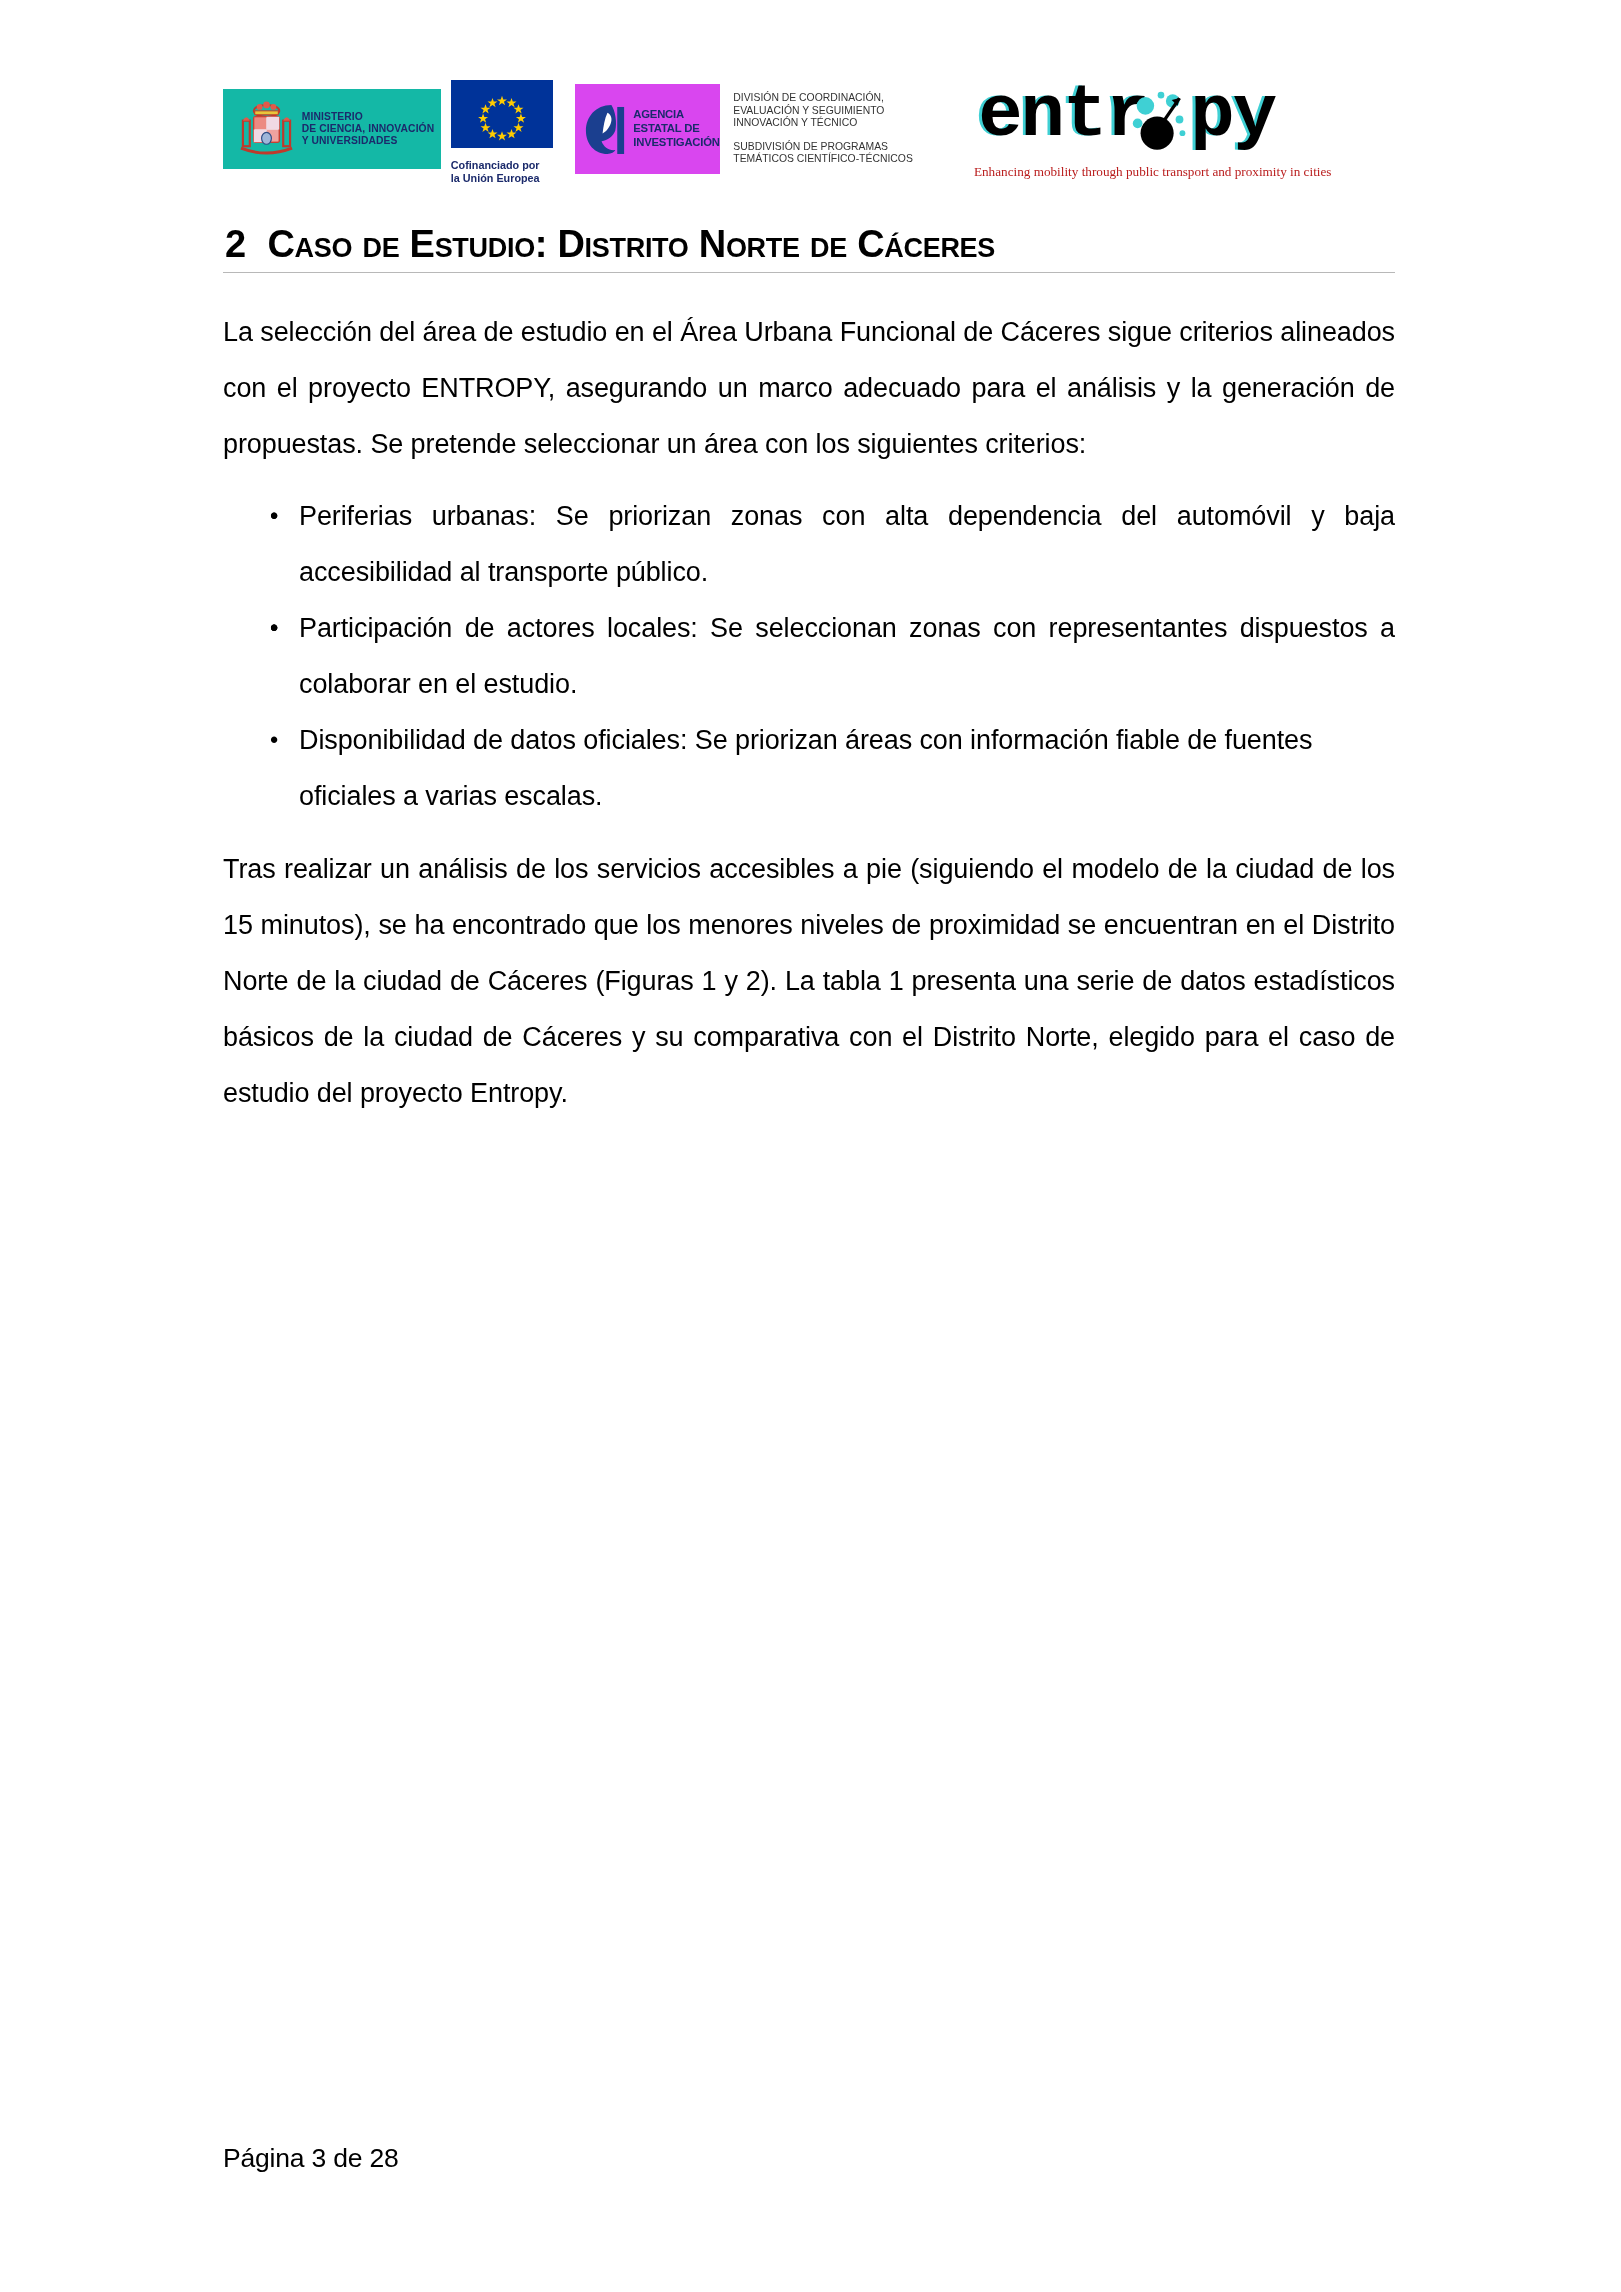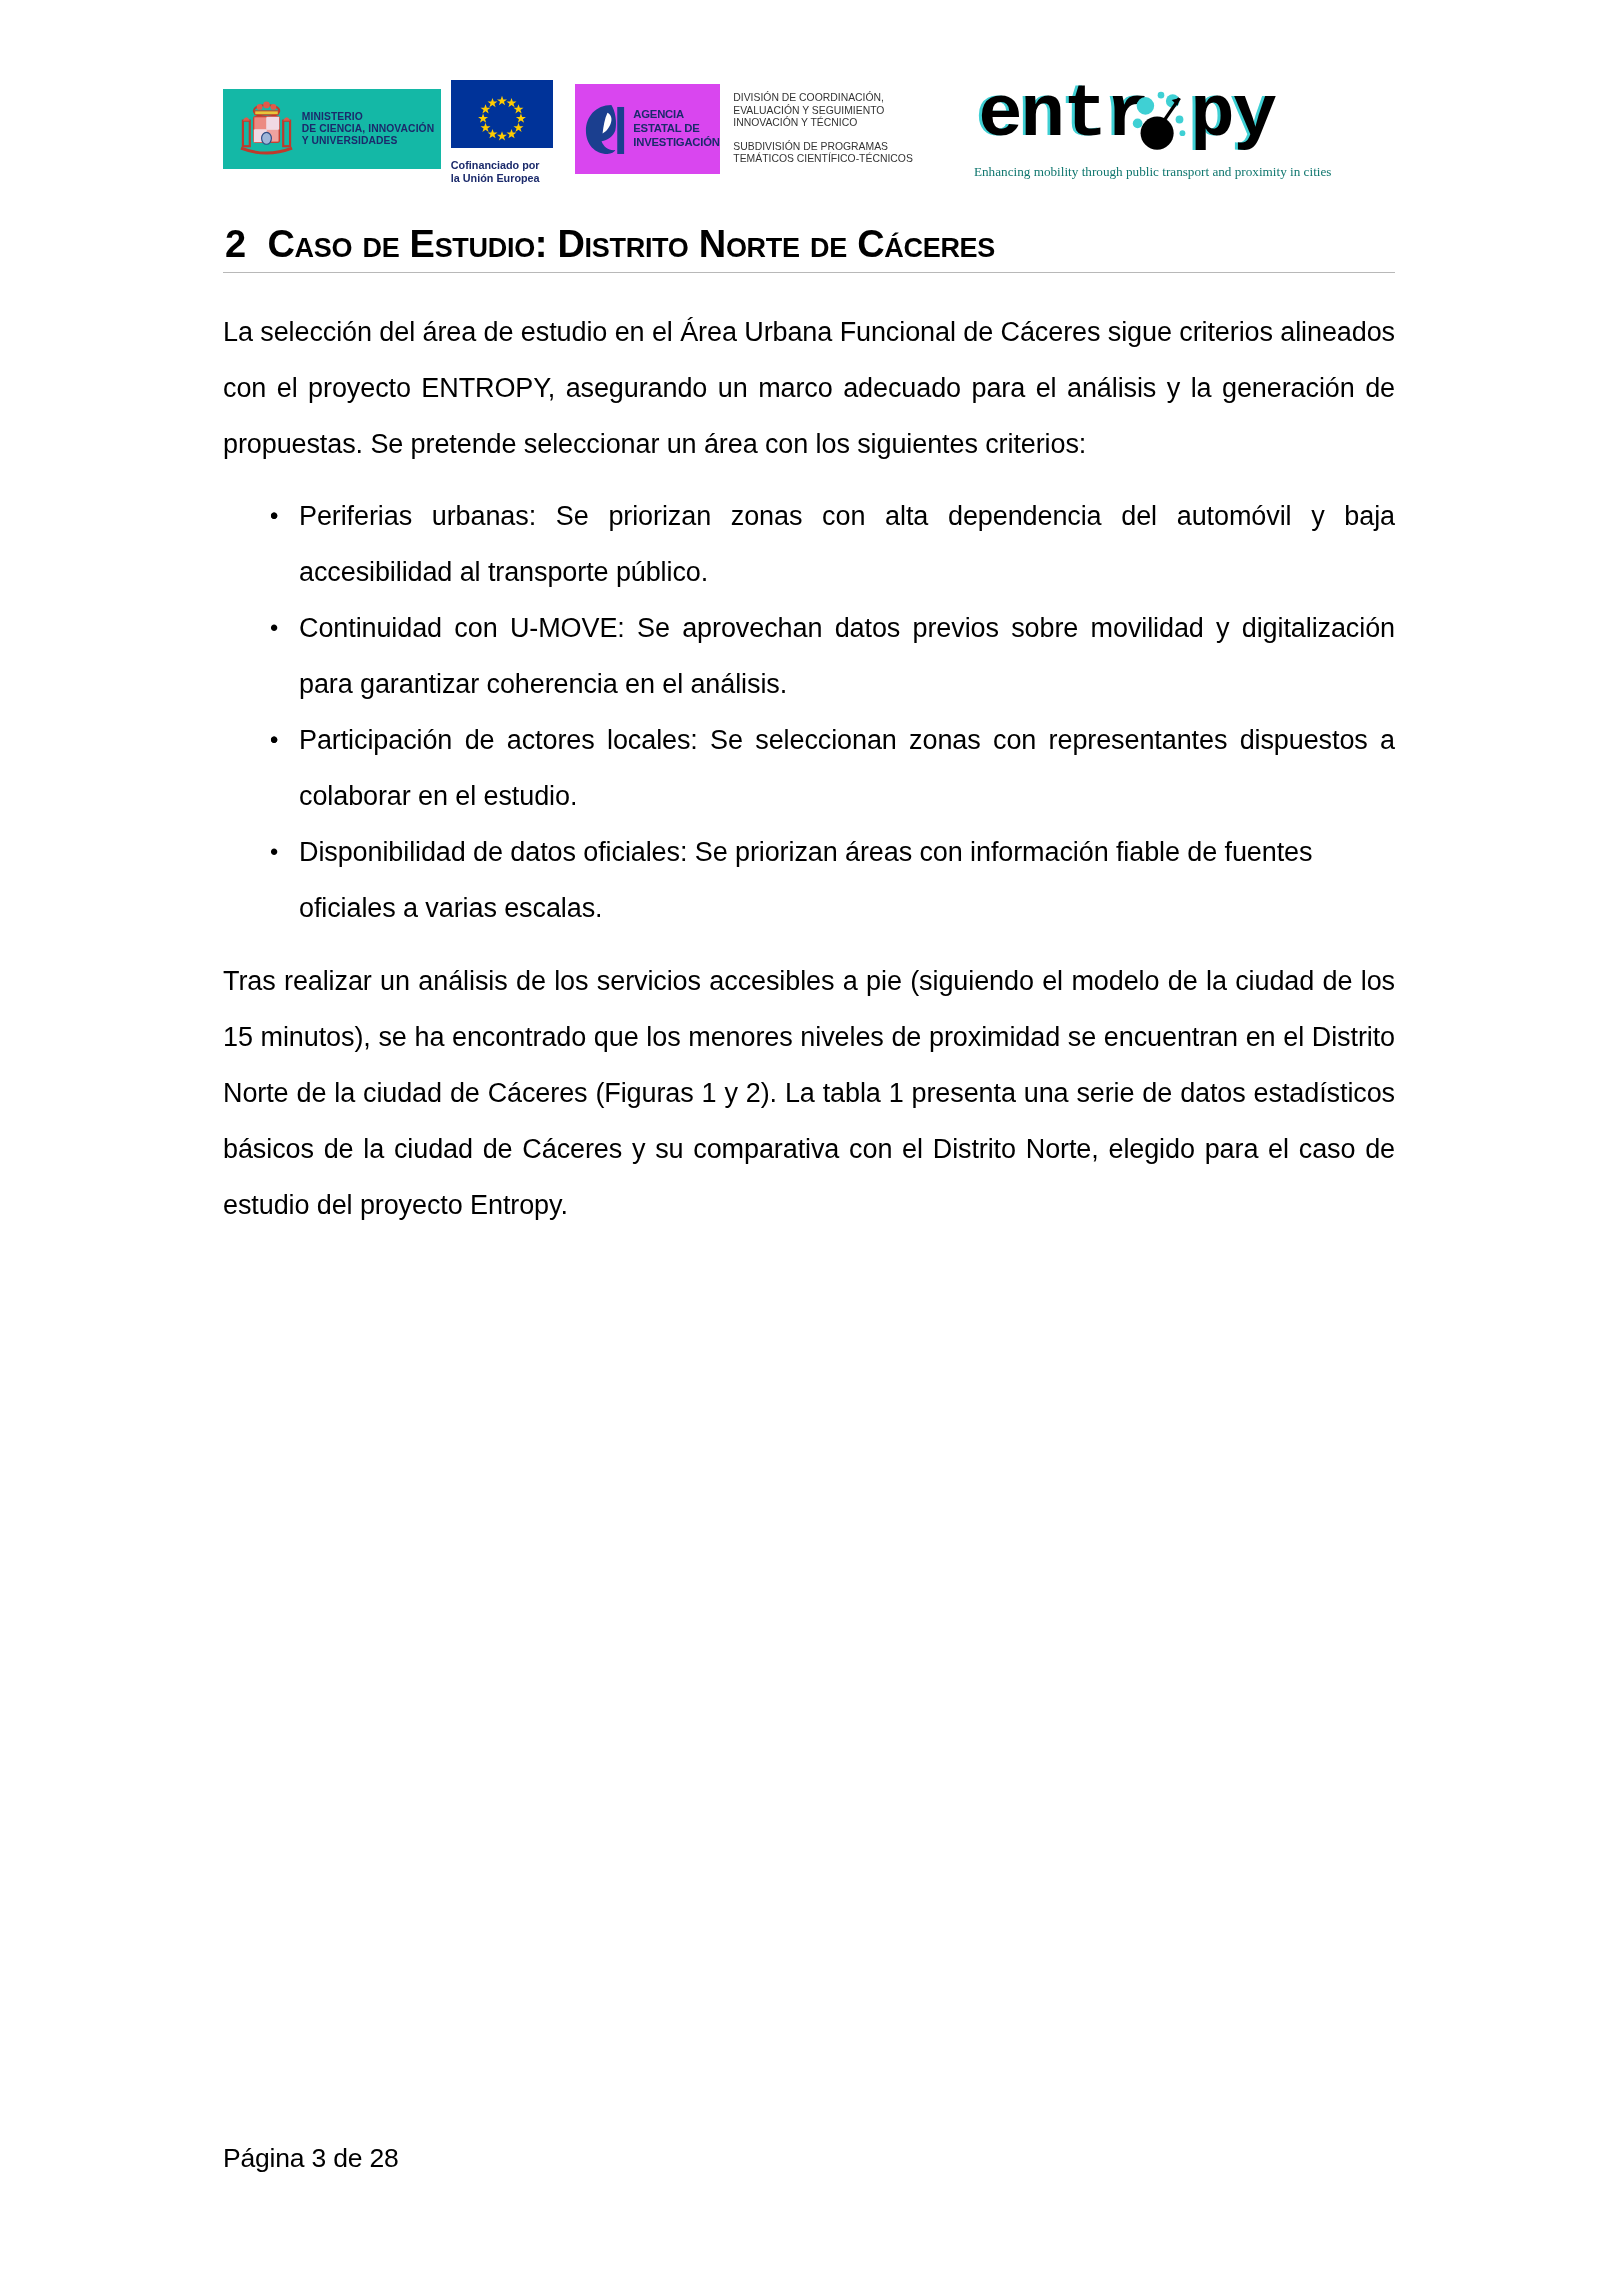--- a/index.html
+++ b/index.html
@@ -147,21 +147,21 @@
     left: 160px;
     top: 13.7px;
     width: 74px;
     height: 71px;
   }
   .entropy-tag {
     position: absolute;
     left: 9.8px;
     top: 94px;
     font-size: 13.2px;
-    color: #0f766e;
+    color: #b91c1c;
     font-family: "Liberation Serif", serif;
     letter-spacing: 0px;
     white-space: nowrap;
   }
 
   
   .heading {
     position: absolute;
     left: 225px;
     top: 196px;
@@ -331,21 +331,21 @@
 
   <h1 class="heading"><span class="num">2</span><span class="sc">Caso de Estudio: Distrito Norte de Cáceres</span></h1>
   <div class="rule"></div>
 
   <div class="content">
     <p class="body">La selección del área de estudio en el Área Urbana Funcional de Cáceres sigue criterios alineados con el proyecto ENTROPY, asegurando un marco adecuado para el análisis y la generación de propuestas. Se pretende seleccionar un área con los siguientes criterios:</p>
 
     <ul class="criteria">
       <li><span class="dot">•</span></li>
       <li><span class="dot">•</span><span>Periferias urbanas: Se priorizan zonas con alta dependencia del automóvil y baja accesibilidad al transporte público.</span></li>
-      <li><span class="dot">•</span><span>Continuidad con U-MOVE: Se aprovechan datos previos sobre movilidad y digitalización para garantizar coherencia en el análisis.</span></li>
+      <li><span class="dot">•</span></li>
       <li><span class="dot">•</span></li>
       <li><span class="dot">•</span><span>Participación de actores locales: Se seleccionan zonas con representantes dispuestos a colaborar en el estudio.</span></li>
       <li><span class="dot">•</span><span>Disponibilidad de datos oficiales: Se priorizan áreas con información fiable de fuentes oficiales a varias escalas.</span></li>
     </ul>
 
     <p class="body">Tras realizar un análisis de los servicios accesibles a pie (siguiendo el modelo de la ciudad de los 15 minutos), se ha encontrado que los menores niveles de proximidad se encuentran en el Distrito Norte de la ciudad de Cáceres (Figuras 1 y 2). La tabla 1 presenta una serie de datos estadísticos básicos de la ciudad de Cáceres y su comparativa con el Distrito Norte, elegido para el caso de estudio del proyecto Entropy.</p>
   </div>
 
   <div class="footer">Página 3 de 28</div>
 

